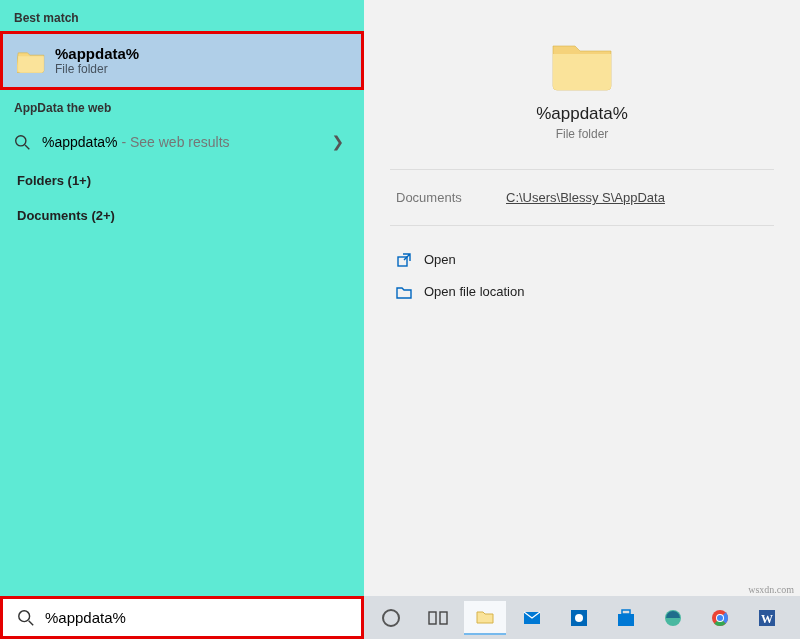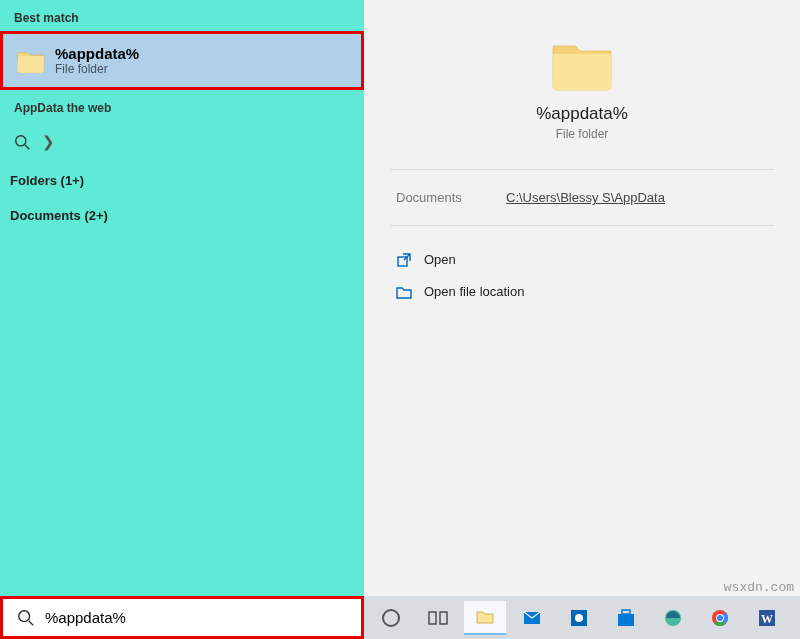--- a/index.html
+++ b/index.html
@@ -53,21 +53,21 @@
       cursor: default;
     }
     .web-result .search-glyph {
       width: 17px; height: 17px; margin-right: 11px;
       flex-shrink: 0;
     }
     .web-text { flex: 1; font-size: 14px; }
     .web-text .dim { color: #767676; }
     .web-result .chev { color: #555; font-size: 15px; margin-right: 6px; }
     .cat-row {
-      padding: 10px 10px;
+      padding: 10px 17px;
       font-size: 13px;
       font-weight: 600;
       color: #222;
     }
     
     .right-panel {
       flex: 1;
       background: #f2f2f2;
       padding: 18px 26px;
     }
@@ -145,23 +145,23 @@
       width: 42px; height: 34px;
       display: flex; align-items: center; justify-content: center;
       cursor: default;
     }
     .tb-item.active { border-bottom: 2px solid #76b9ed; background: #f6f8fb; }
     .tb-item svg, .tb-item .cir { width: 20px; height: 20px; }
     .cir-o { width:18px; height:18px; border:2px solid #555; border-radius:50%; }
     .watermark {
       position: absolute;
       bottom: 44px; right: 6px;
-      font-size: 13px;
+      font-size: 10px;
       color: #999;
-      font-family: Liberation Mono, monospace;
+      font-family: Liberation Serif, serif;
     }
   </style>
 </head>
 <body>
 
 <div class="container">
 
   <div class="left-panel">
     <div class="section-header">Best match</div>
 
@@ -176,20 +176,21 @@
       </div>
     </div>
 
     <div class="section-header">AppData the web</div>
 
     <div class="web-result">
       <svg class="search-glyph" viewBox="0 0 20 20">
         <circle cx="8" cy="8" r="6" fill="none" stroke="#333" stroke-width="1.6"></circle>
         <line x1="13" y1="13" x2="18" y2="18" stroke="#333" stroke-width="1.6"></line>
       </svg>
+      <span class="web-text"><span>%appdata%</span><span class="dim"> - See web results</span></span>
       <span class="chev">❯</span>
     </div>
 
     <div class="cat-row">Folders (1+)</div>
     <div class="cat-row">Documents (2+)</div>
   </div>
 
   <div class="right-panel">
     <div class="preview-head">
       <svg class="big-folder" viewBox="0 0 64 52">

